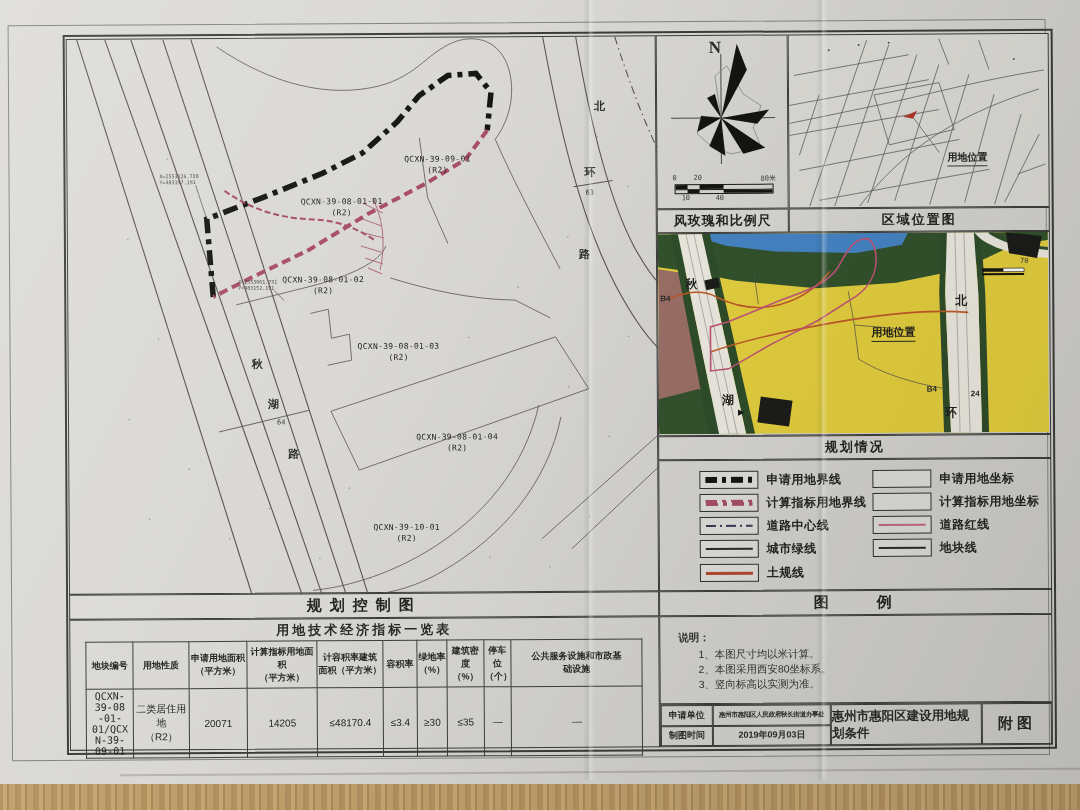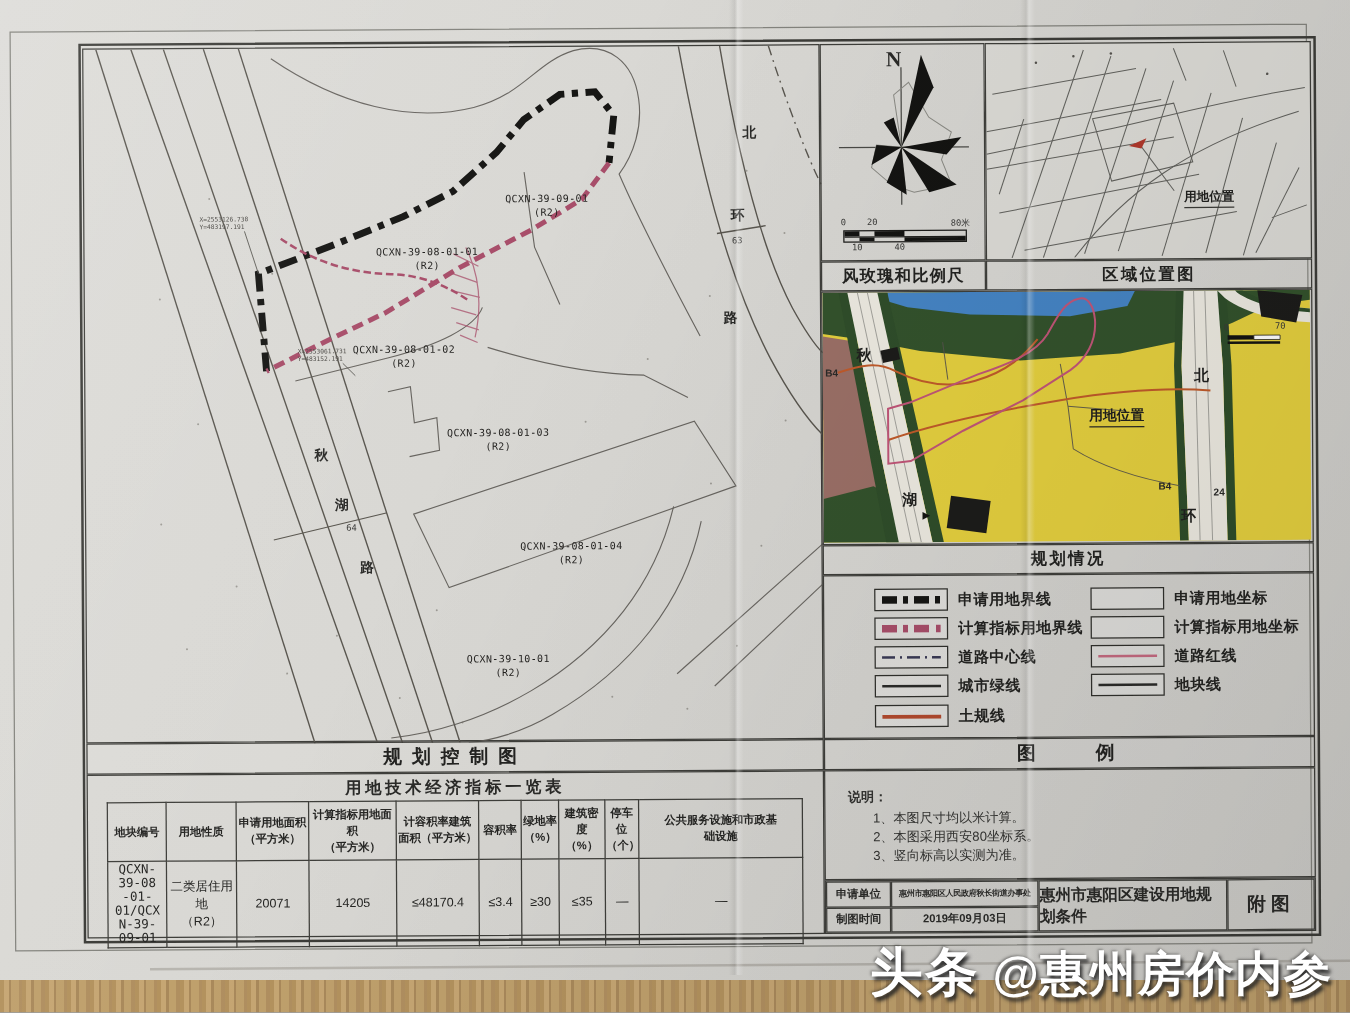--- a/index.html
+++ b/index.html
@@ -479,18 +479,14 @@
       <div class="ic" style="grid-row:2;grid-column:2;font-size:9px;font-weight:600;">
         <span>2019年09月03日</span>
       </div>
     </div>
   </div>
 
   <div class="crease" style="left:583px;"></div>
   <div class="crease" style="left:816px;"></div>
   <div class="shade"></div>
 
-  <div class="wm">
-    <span class="wm-brand">头条</span>
-    <span class="wm-account">@惠州房价内参</span>
-  </div>
 
 </div>
 
 </body></html>

